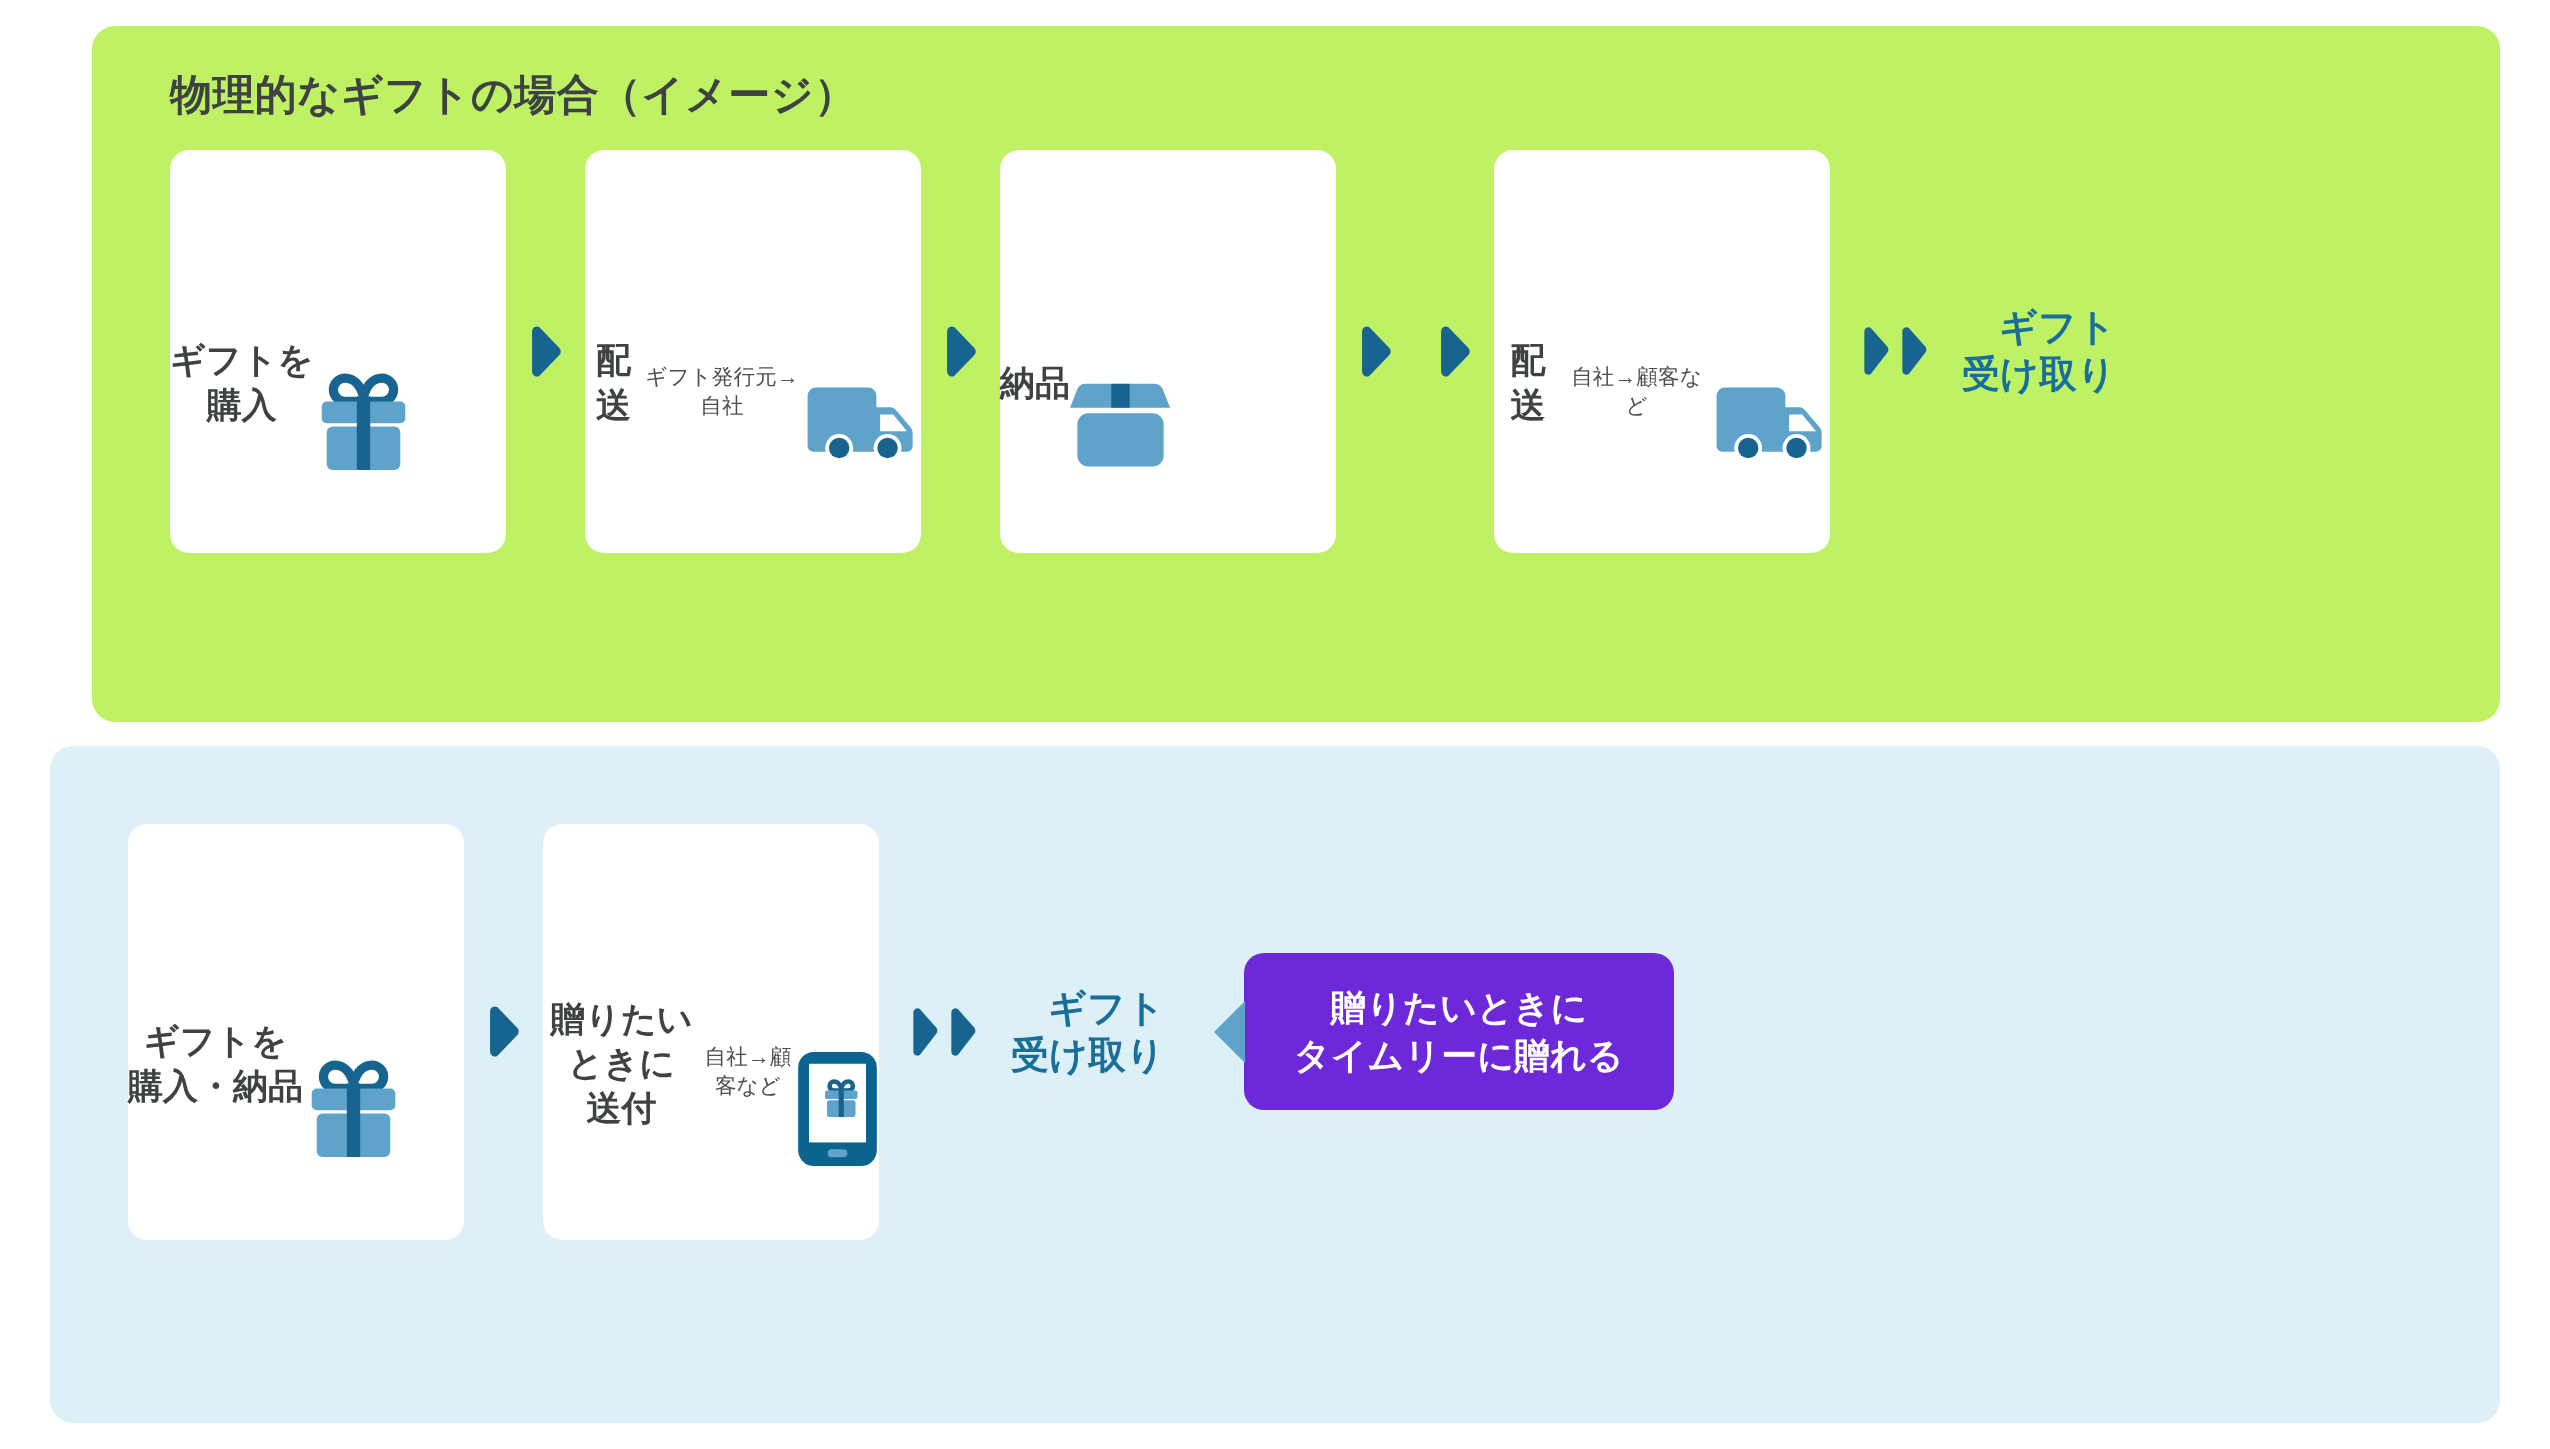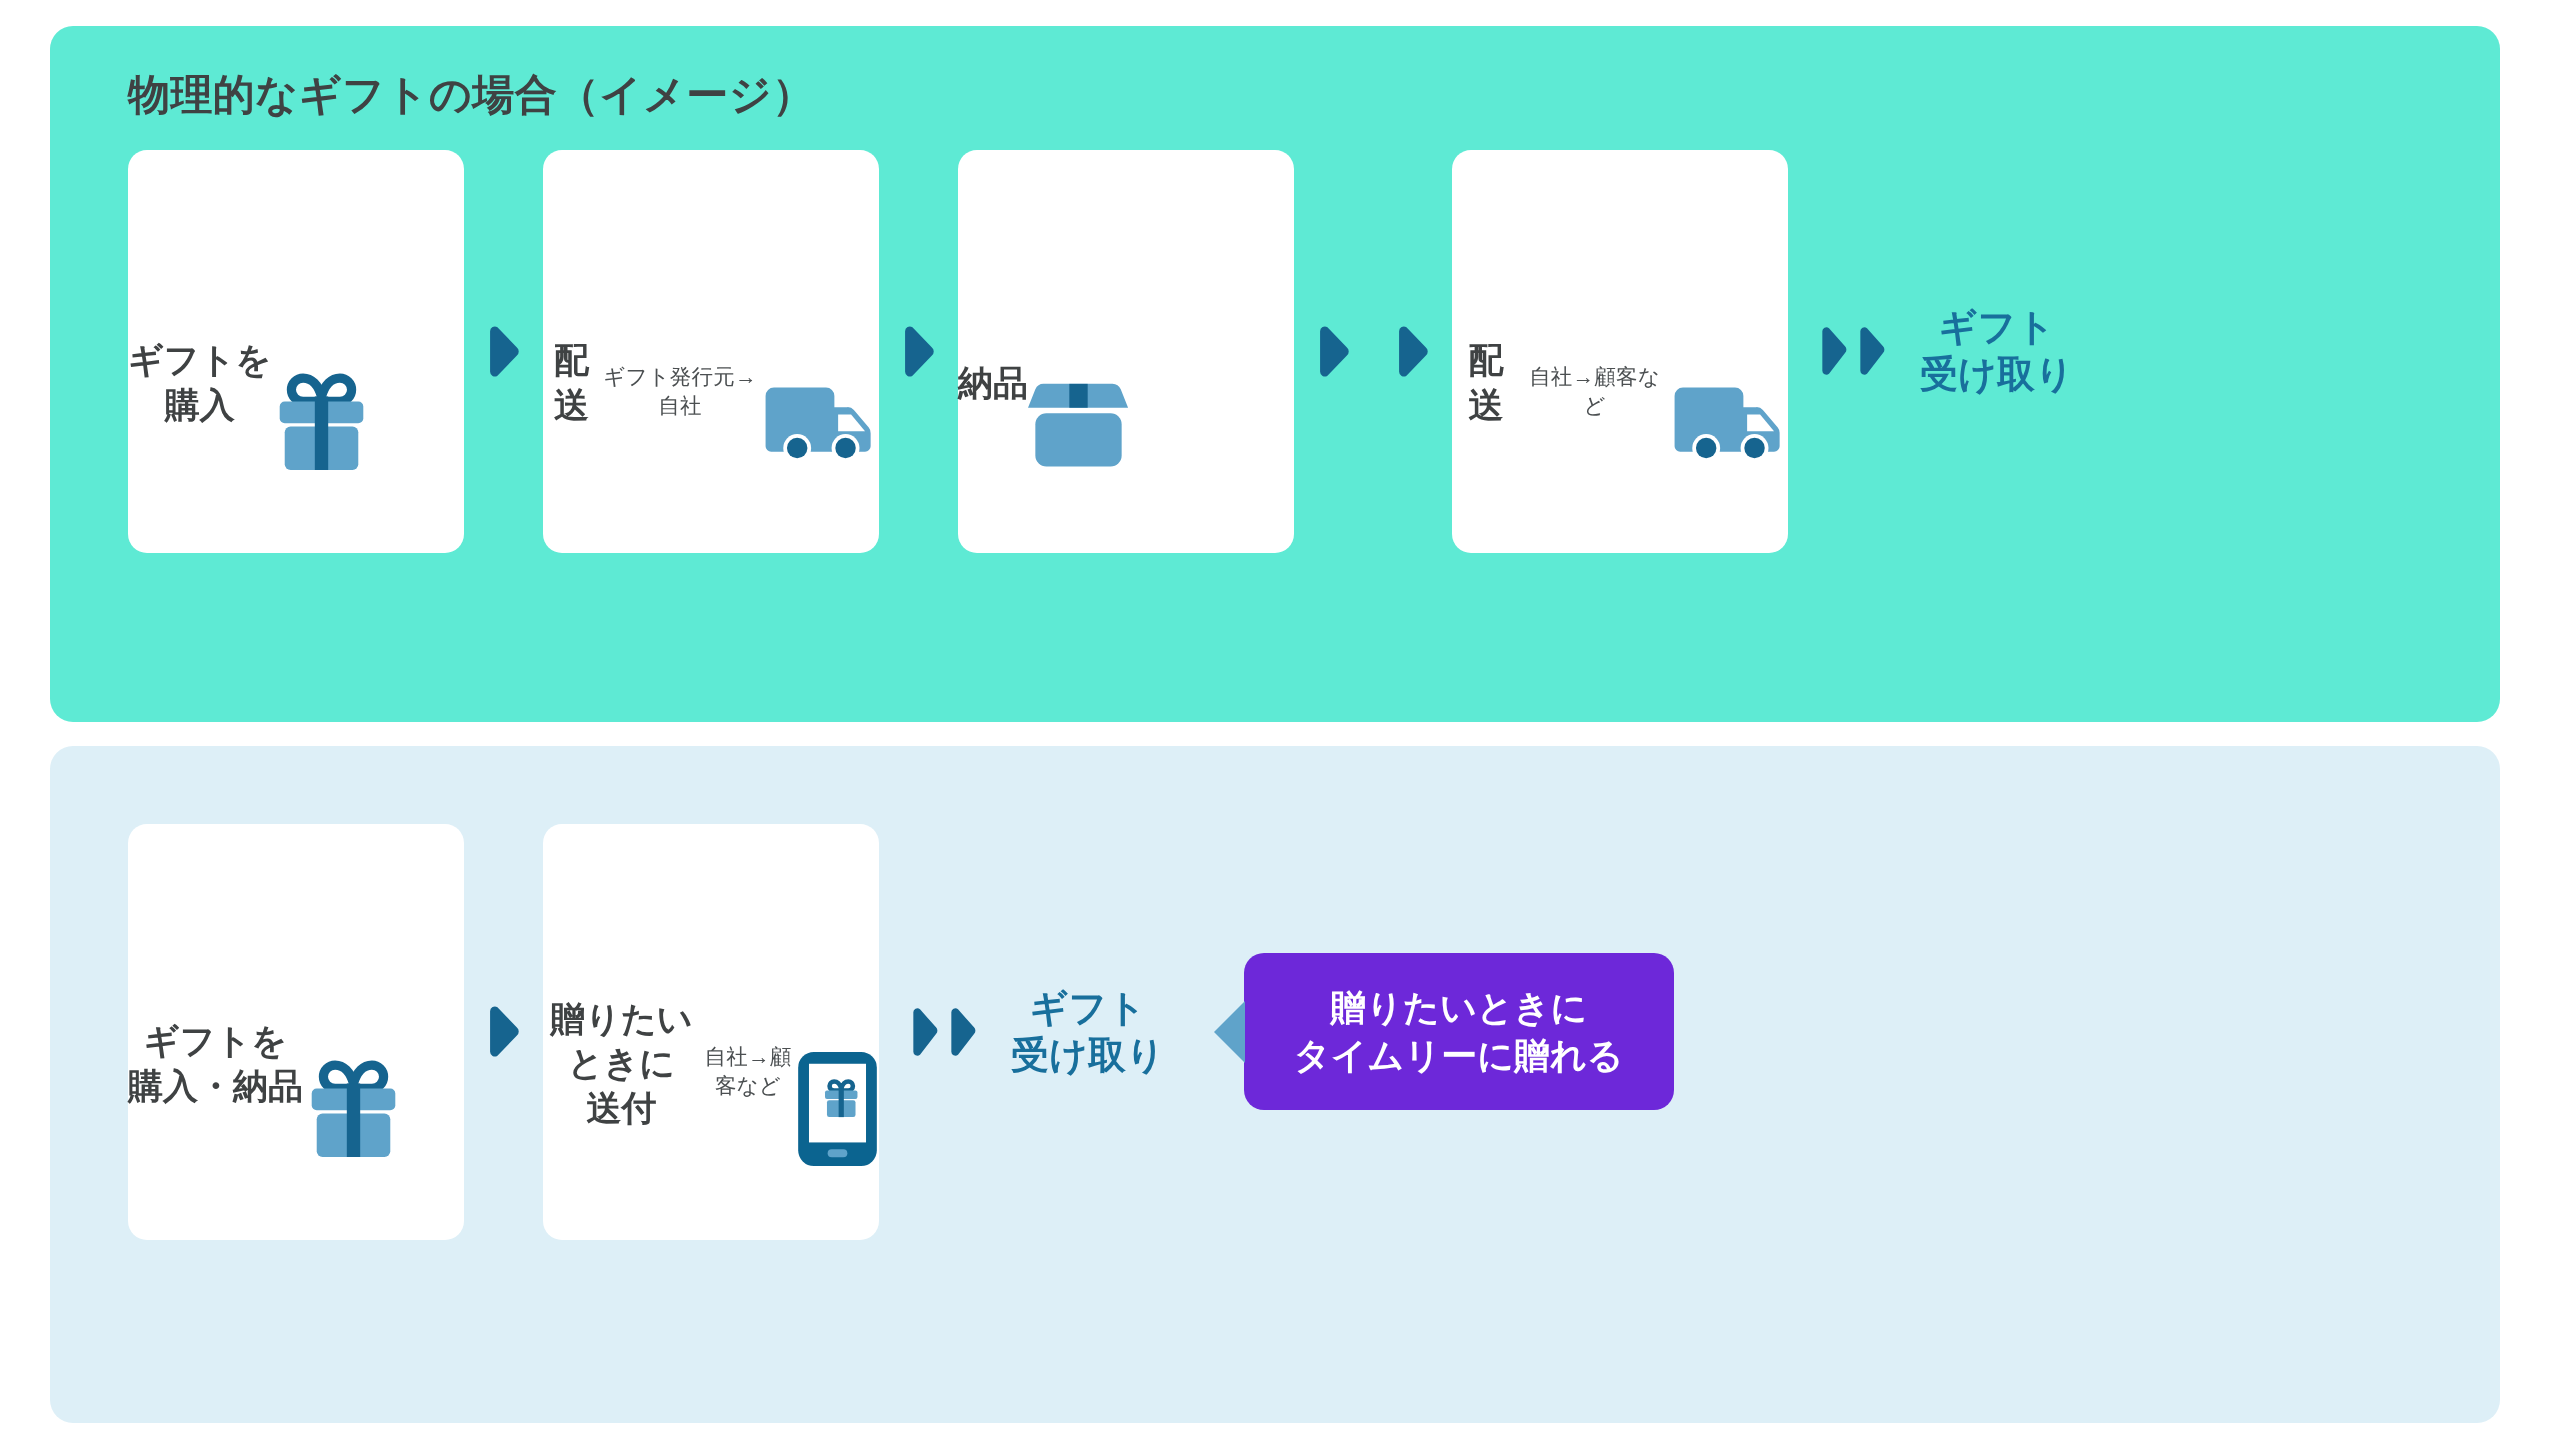--- a/index.html
+++ b/index.html
@@ -25,23 +25,24 @@
     gap: 24px;
   }
 
   
   .panel {
     position: relative;
     border-radius: 23px;
     box-sizing: border-box;
   }
   .panel-physical {
-    background: #5eead4;
+    background: #bef264;
     height: 697px;
     padding: 46px 40px 0 42px;
+    margin-left: 42px;
   }
   .panel-digital {
     background: #ddeff7;
     height: 678px;
     padding: 46px 40px 0 42px;
   }
 
   .panel-title {
     font-size: 42px;
     font-weight: bold;
@@ -112,21 +113,21 @@
   }
   .arrow-gap.double { width: 128px; gap: 9.4px; }
   .arrow-gap svg { display: block; }
 
   
   .receive {
     font-size: 38px;
     font-weight: bold;
     color: #186f9c;
     line-height: 1.24;
-    text-align: center;
+    text-align: right;
     white-space: pre-line;
     flex: none;
     margin-left: 4px;
   }
 
   
   .callout-wrap {
     position: relative;
     display: flex;
     align-items: center;

